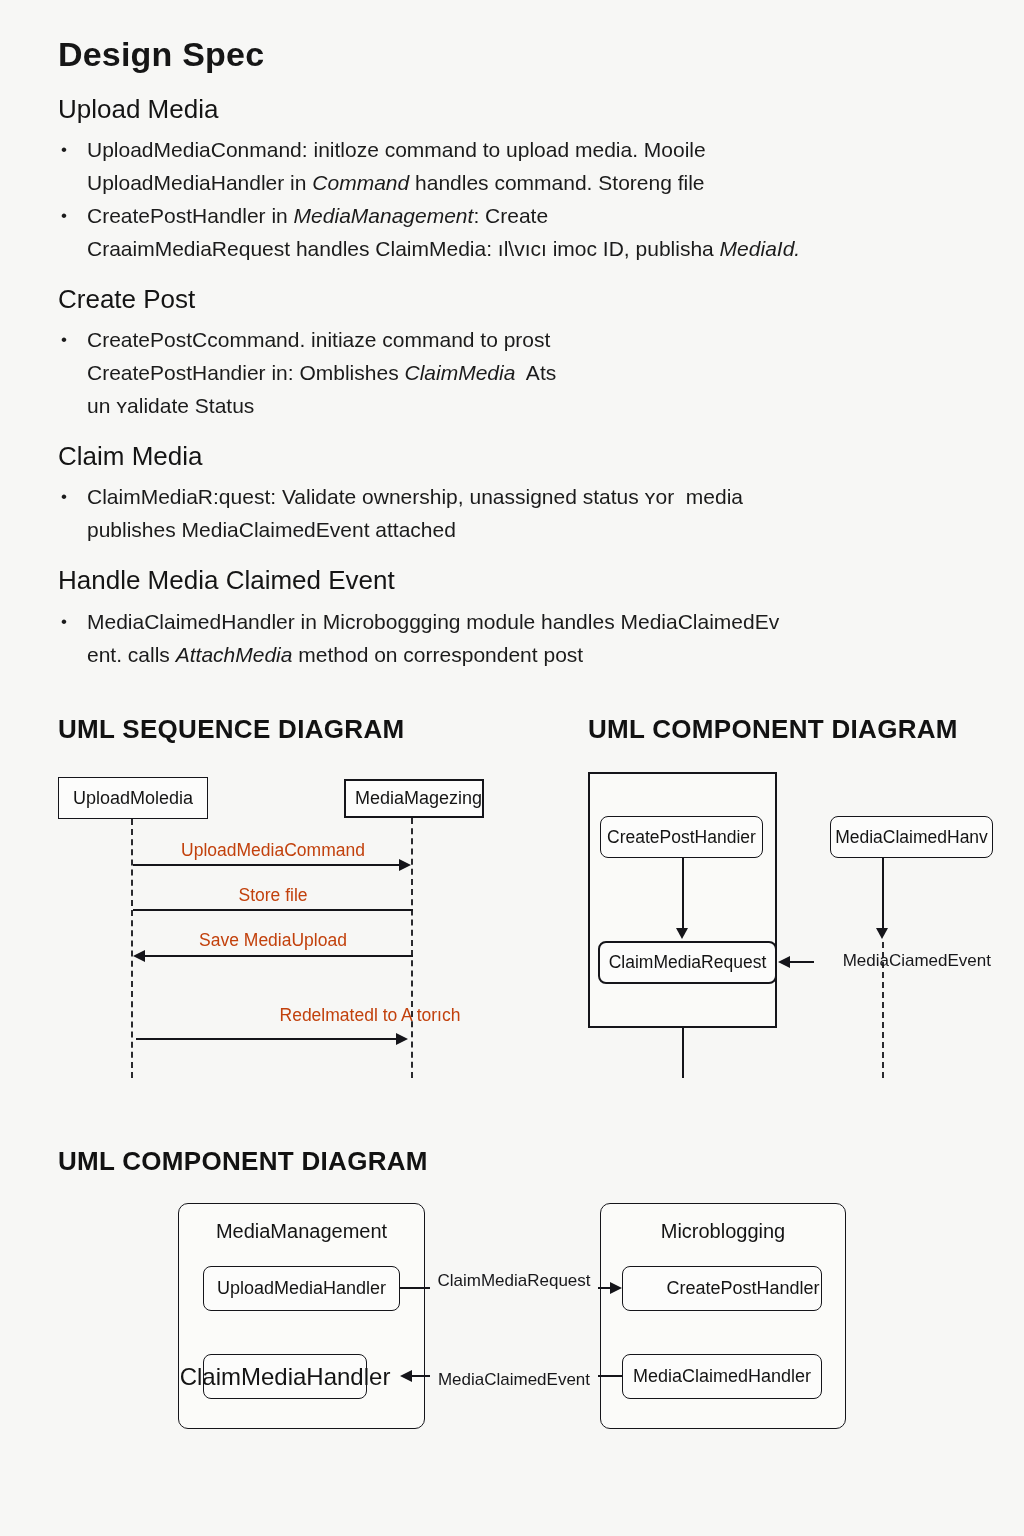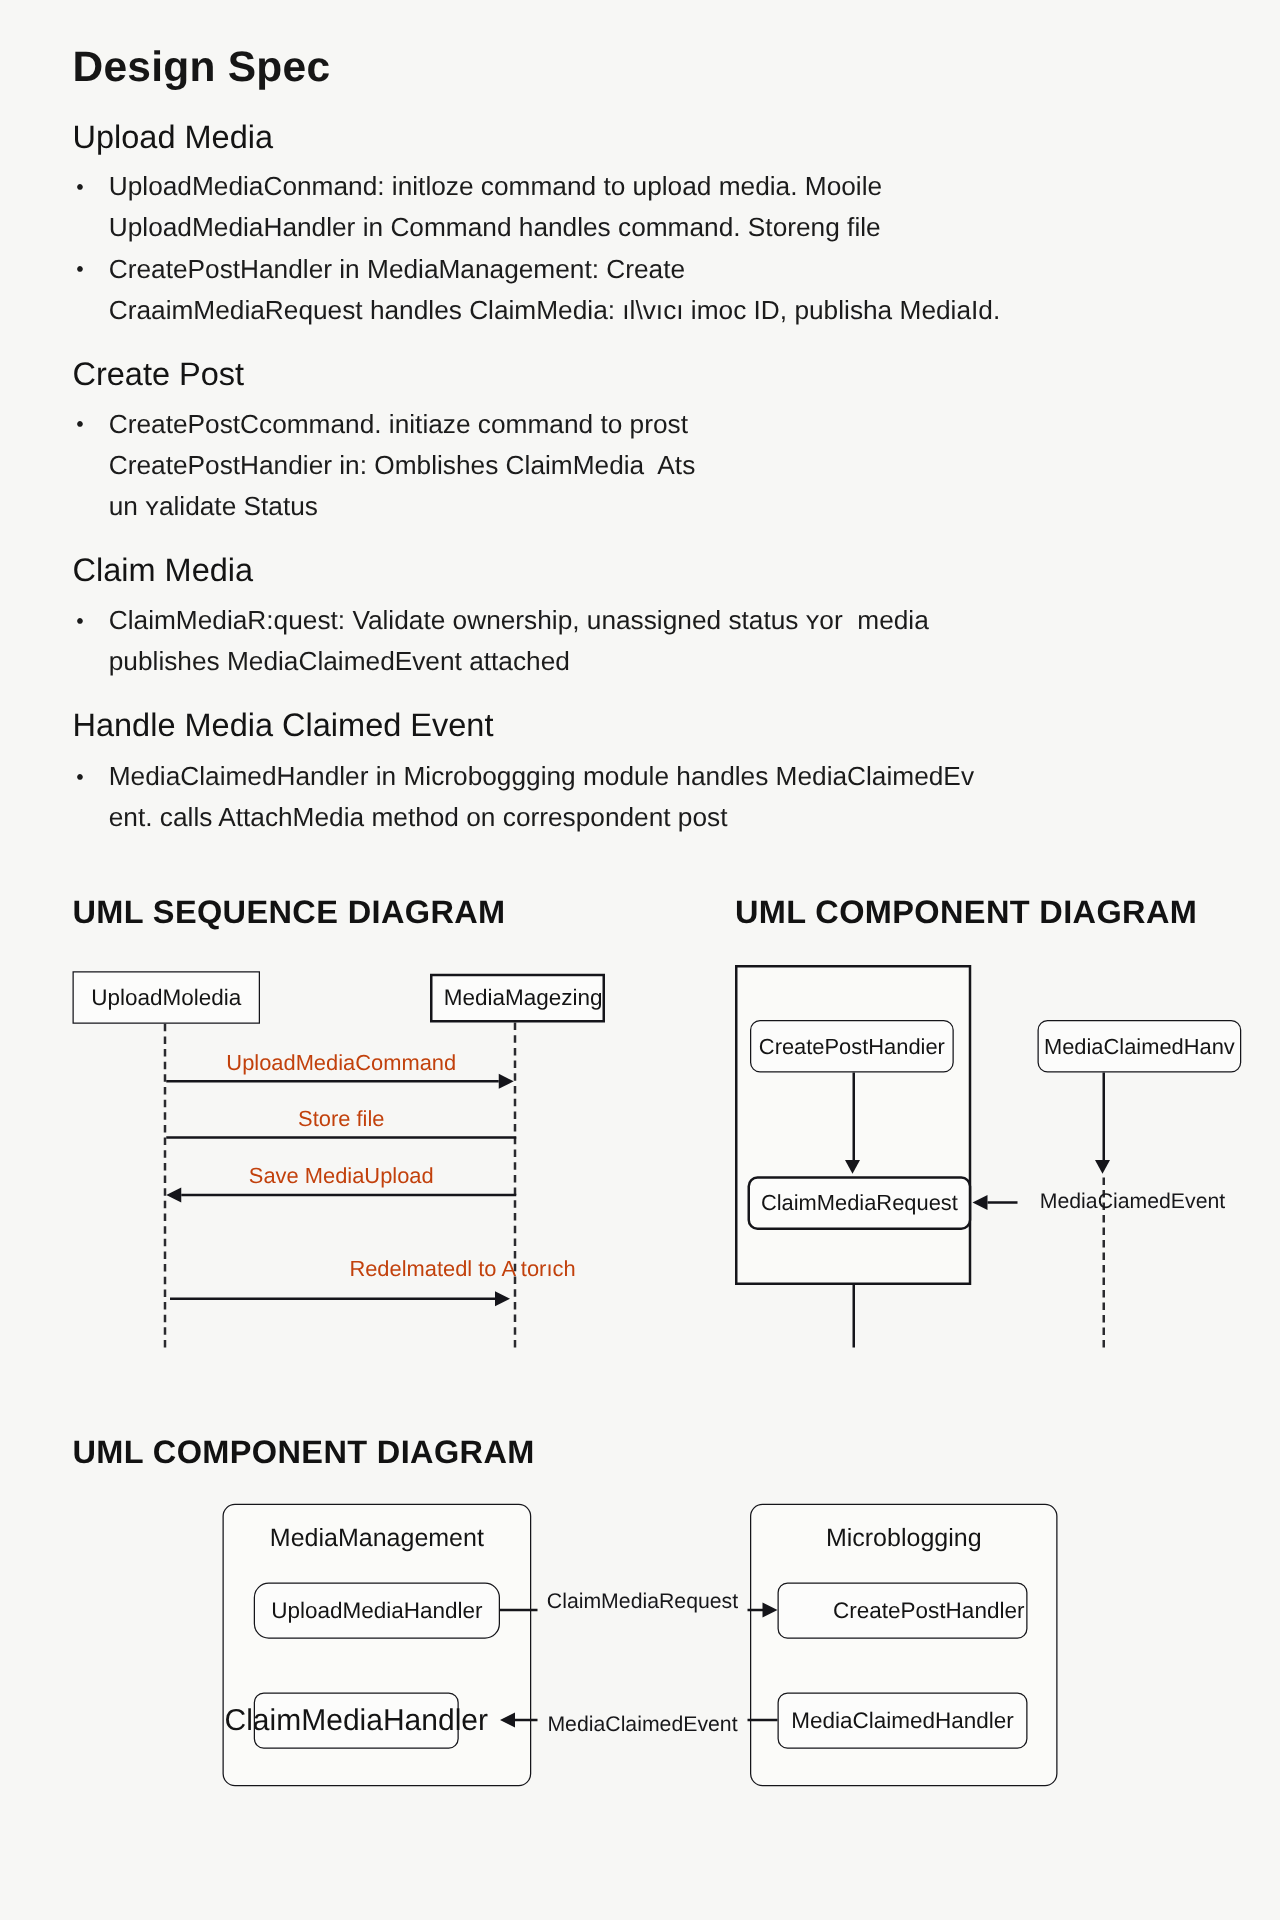--- a/index.html
+++ b/index.html
@@ -9,21 +9,21 @@
     font-family:"Liberation Sans","DejaVu Sans",sans-serif;
     -webkit-font-smoothing:antialiased;
   }
   
   .text-col { position:absolute; left:58px; top:34px; width:930px; }
   .doc-title { font-size:34px; font-weight:700; margin:0; line-height:1.2; letter-spacing:.2px; }
   h2.sec { font-size:26px; font-weight:500; margin:19px 0 8px 0; line-height:1.2; color:#141414; }
   .bullet { display:flex; font-size:21px; line-height:33px; color:#1b1b1b; }
   .marker { flex:none; width:26px; padding-left:3px; font-size:17px; line-height:33px; }
   .btext { margin:0; white-space:pre-wrap; }
-  .it { }
+  .it { font-style:italic; }
 
   
   .diagram-layer { position:absolute; inset:0;text-decoration:underline; }
   .dg-heading { position:absolute; font-size:26px; font-weight:600; letter-spacing:.3px; color:#121212; }
   .box {
     position:absolute; background:#fcfcfb; border:1.5px solid #15151a;
     display:flex; align-items:center; justify-content:center;
     font-size:18px; color:#141414; box-sizing:border-box;
   }
   .box.b2 { border-width:2px; }
@@ -39,21 +39,21 @@
   .arr.down  { border-left:6px solid transparent; border-right:6px solid transparent; border-top:11px solid #15151a; }
   .module {
     position:absolute; background:#fbfbf9; border:1.5px solid #15151a; border-radius:10px;
     box-sizing:border-box;
   }
   .module-title { position:absolute; left:0; right:0; top:16px; text-align:center; font-size:20px; color:#141414; }
   .edge-label {
     position:absolute; font-size:17px; text-align:center; white-space:nowrap;
     background:#f7f7f5; padding:0 3px; color:#17171a;
   }
-  .edge-label.plain { background:transparent; text-align:center; }
+  .edge-label.plain { background:transparent; text-align:right; }
 </style>
 </head>
 <body>
 
 <div class="text-col">
   <h1 class="doc-title">Design Spec</h1>
 
   <h2 class="sec">Upload Media</h2>
   <div class="bullet">
     <span class="marker">•</span>
@@ -141,21 +141,21 @@
   <div class="arr left" style="left:778px; top:956px;"></div>
   <div class="edge-label plain" style="left:818px; top:951px; width:170px;">MediaCiamedEvent</div>
 
   <div class="vline" style="left:682px; top:1028px; height:50px;"></div>
 
   <div class="dg-heading" style="left:58px; top:1146px;">UML COMPONENT DIAGRAM</div>
 
   <div class="module" style="left:178px; top:1203px; width:247px; height:226px;">
     <div class="module-title">MediaManagement</div>
   </div>
-  <div class="box rbox" style="left:203px; top:1266px; width:197px; height:45px; font-size:18px;border-radius:12px;">
+  <div class="box rbox" style="left:203px; top:1266px; width:197px; height:45px; font-size:18px;">
       <span>UploadMediaHandler</span>
     </div>
   <div class="box rbox" style="left:203px; top:1354px; width:164px; height:45px; font-size:24px;">
       <span>ClaimMediaHandler</span>
     </div>
 
   <div class="module" style="left:600px; top:1203px; width:246px; height:226px;">
     <div class="module-title">Microblogging</div>
   </div>
   <div class="box rbox" style="left:622px; top:1266px; width:200px; height:45px; font-size:18px;padding-left:42px;">

